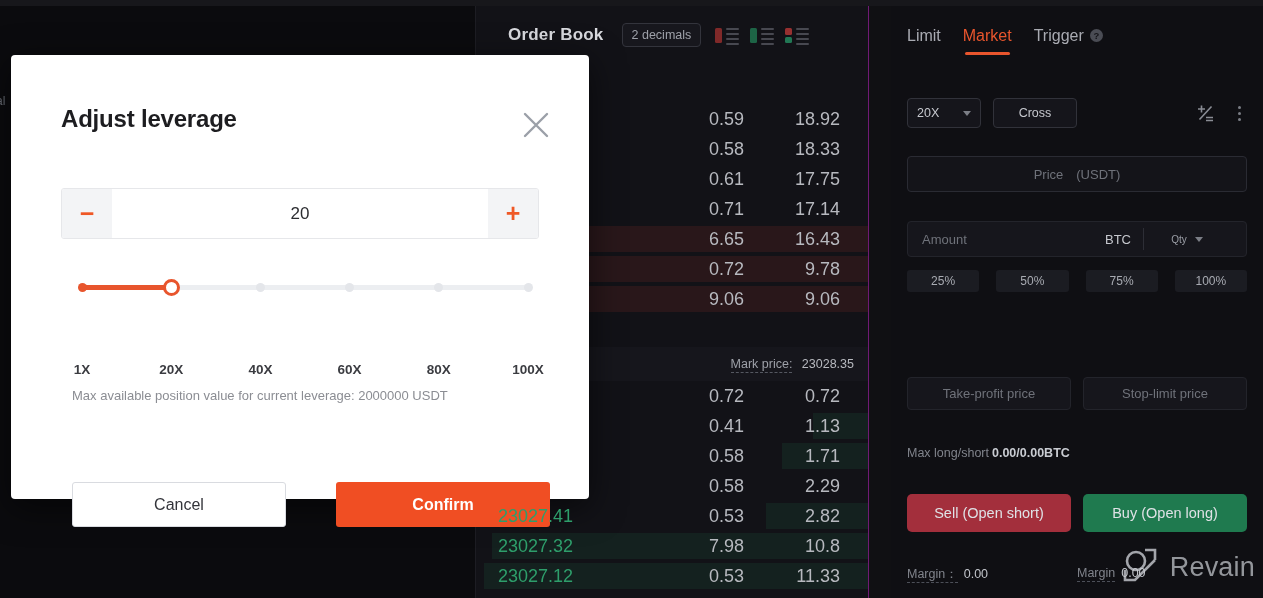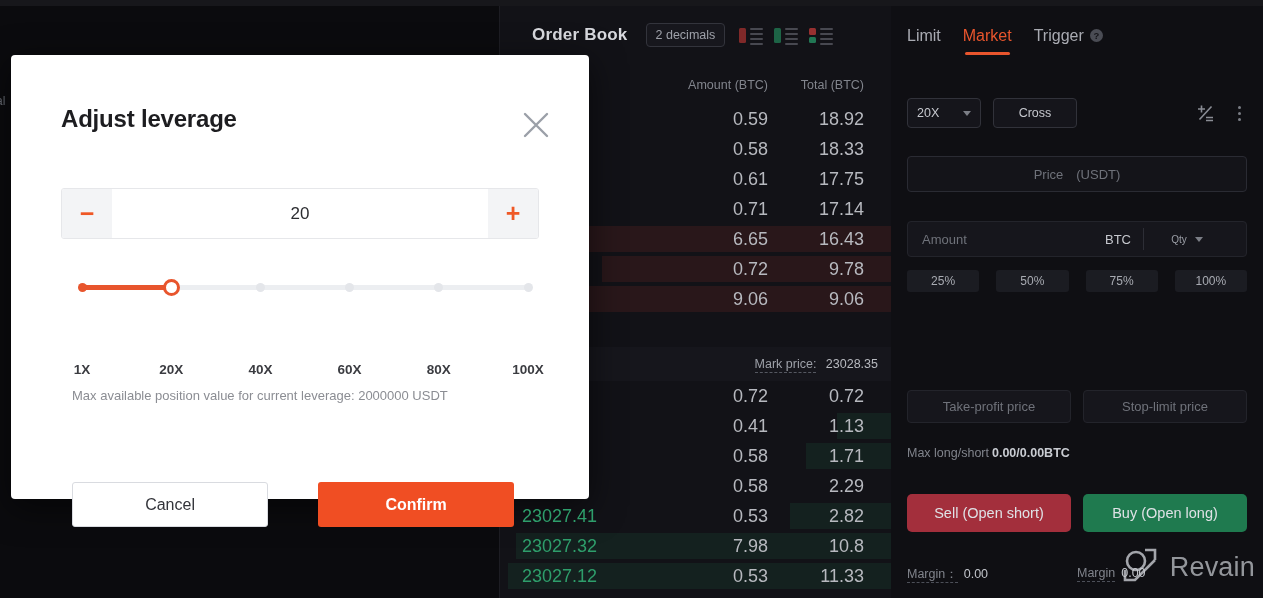--- a/index.html
+++ b/index.html
@@ -12,22 +12,22 @@
   #app{position:relative;width:1263px;height:598px;overflow:hidden;background:#101013;}
 
   
   .topstrip{position:absolute;left:0;top:0;width:1263px;height:6px;background:#17171b;}
 
   
   .left-region{position:absolute;left:0;top:6px;width:499px;height:592px;background:#0b0b0e;}
   .left-frag{position:absolute;left:-4px;top:88px;font-size:12px;color:#6a6d75;letter-spacing:.2px;}
 
   
-  .orderbook{position:absolute;left:499px;top:6px;width:392px;height:592px;background:#121217;
-             border-left:1px solid #1d1d23;border-right:7px solid #701a75;}
+  .orderbook{position:absolute;left:475px;top:6px;width:392px;height:592px;background:#121217;
+             border-left:1px solid #1d1d23;border-right:1px solid #701a75;}
   .ob-header{position:absolute;left:0;top:0;width:392px;height:58px;display:flex;align-items:center;
              padding-left:32px;box-sizing:border-box;}
   .ob-title{font-size:17px;font-weight:bold;color:#d8d9de;letter-spacing:.2px;}
   .ob-decimals{margin-left:18px;font-size:12.5px;color:#9ea1a9;border:1px solid #33343c;
                border-radius:4px;padding:5px 9px;background:#17171d;line-height:1;}
   .ob-icons{margin-left:14px;display:flex;gap:11px;align-items:center;}
   .obico{width:24px;height:17px;position:relative;opacity:.92;}
   .obico .bar{position:absolute;left:0;width:7px;border-radius:1.5px;}
   .obico .lines{position:absolute;right:0;top:1px;width:13px;}
   .obico .lines i{display:block;height:2px;background:#4c4d55;border-radius:1px;margin-bottom:3px;}
@@ -97,21 +97,21 @@
                      font-size:10px;color:#9b9ea6;}
 
   .pcts{position:absolute;left:16px;top:264px;width:340px;display:flex;gap:17px;}
   .pct{flex:1;height:22px;background:#1b1c22;border-radius:3px;display:flex;align-items:center;
        justify-content:center;font-size:12px;color:#a8abb2;}
 
   .stoprow{position:absolute;left:16px;top:330px;width:340px;height:24px;display:flex;align-items:center;}
   .stoplbl{font-size:13px;color:#b3b6bd;border-bottom:1px dashed #585b64;padding-bottom:1px;}
   .lastprice{margin-left:auto;border:1px solid #3a3b44;border-radius:4px;padding:5px 10px;
              font-size:12.5px;color:#c6c8ce;background:#17171d;line-height:1;}
-  .tprow{position:absolute;left:16px;top:384px;width:340px;display:flex;gap:12px;}
+  .tprow{position:absolute;left:16px;top:371px;width:340px;display:flex;gap:12px;}
   .tpfield{flex:1;height:33px;background:#16161c;border:1px solid #23242b;border-radius:4px;
            display:flex;align-items:center;justify-content:center;font-size:13px;color:#6f727a;
            box-sizing:border-box;}
   .maxlong{position:absolute;left:16px;top:440px;font-size:12.5px;color:#81848c;}
   .maxlong b{color:#c9ccd2;font-weight:bold;margin-left:3px;}
 
   .actions{position:absolute;left:16px;top:488px;width:340px;display:flex;gap:12px;}
   .act{flex:1;height:38px;border-radius:5px;display:flex;align-items:center;justify-content:center;
        font-size:14.5px;color:#dfe2e6;}
   .act.buy{background:#1f7a4f;}
@@ -144,21 +144,21 @@
   .track-fill{position:absolute;left:10px;top:12px;height:5px;background:#e8552d;border-radius:3px;width:93px;}
   .tick{position:absolute;top:10px;width:9px;height:9px;border-radius:50%;background:#e4e6ea;
         margin-left:-4.5px;}
   .tick.on{background:#e8552d;}
   .handle{position:absolute;top:6px;width:17px;height:17px;border-radius:50%;background:#fff;
           border:3.5px solid #e8552d;margin-left:-8.5px;box-sizing:border-box;}
   .ticklabels{position:absolute;left:61px;top:307px;width:466px;height:18px;}
   .tlabel{position:absolute;font-size:13.5px;color:#3b3c41;font-weight:bold;transform:translateX(-50%);}
   .maxavail{position:absolute;left:61px;top:333px;font-size:13px;color:#8b8d93;}
 
-  .modal-actions{position:absolute;left:61px;top:427px;width:442px;display:flex;gap:0;}
+  .modal-actions{position:absolute;left:61px;top:427px;width:478px;display:flex;gap:0;}
   .btn-cancel{width:214px;height:45px;border:1px solid #d9dbe0;border-radius:3px;background:#fff;
               display:flex;align-items:center;justify-content:center;font-size:16px;color:#33343a;
               box-sizing:border-box;}
   .btn-confirm{width:214px;height:45px;border-radius:3px;background:#f04e23;margin-left:50px;
                display:flex;align-items:center;justify-content:center;font-size:16px;color:#fff;
                font-weight:bold;}
 </style>
 </head>
 <body>
 
@@ -199,25 +199,20 @@
           <span class="lines">
               <i></i>
               <i></i>
               <i></i>
               <i></i>
             </span>
         </span>
       </span>
     </div>
 
-    <div class="ob-cols">
-      <span class="c1">DT)</span>
-      <span class="c2">Amount (BTC)</span>
-      <span class="c3">Total (BTC)</span>
-    </div>
 
     <div class="ob-rows" id="ask-rows">
         <div class="ob-row ask">
           <div class="depth" style="width: 0%;"></div>
           <span class="p"></span>
           <span class="a">0.59</span>
           <span class="t">18.92</span>
         </div>
         <div class="ob-row ask">
           <div class="depth" style="width: 0%;"></div>

